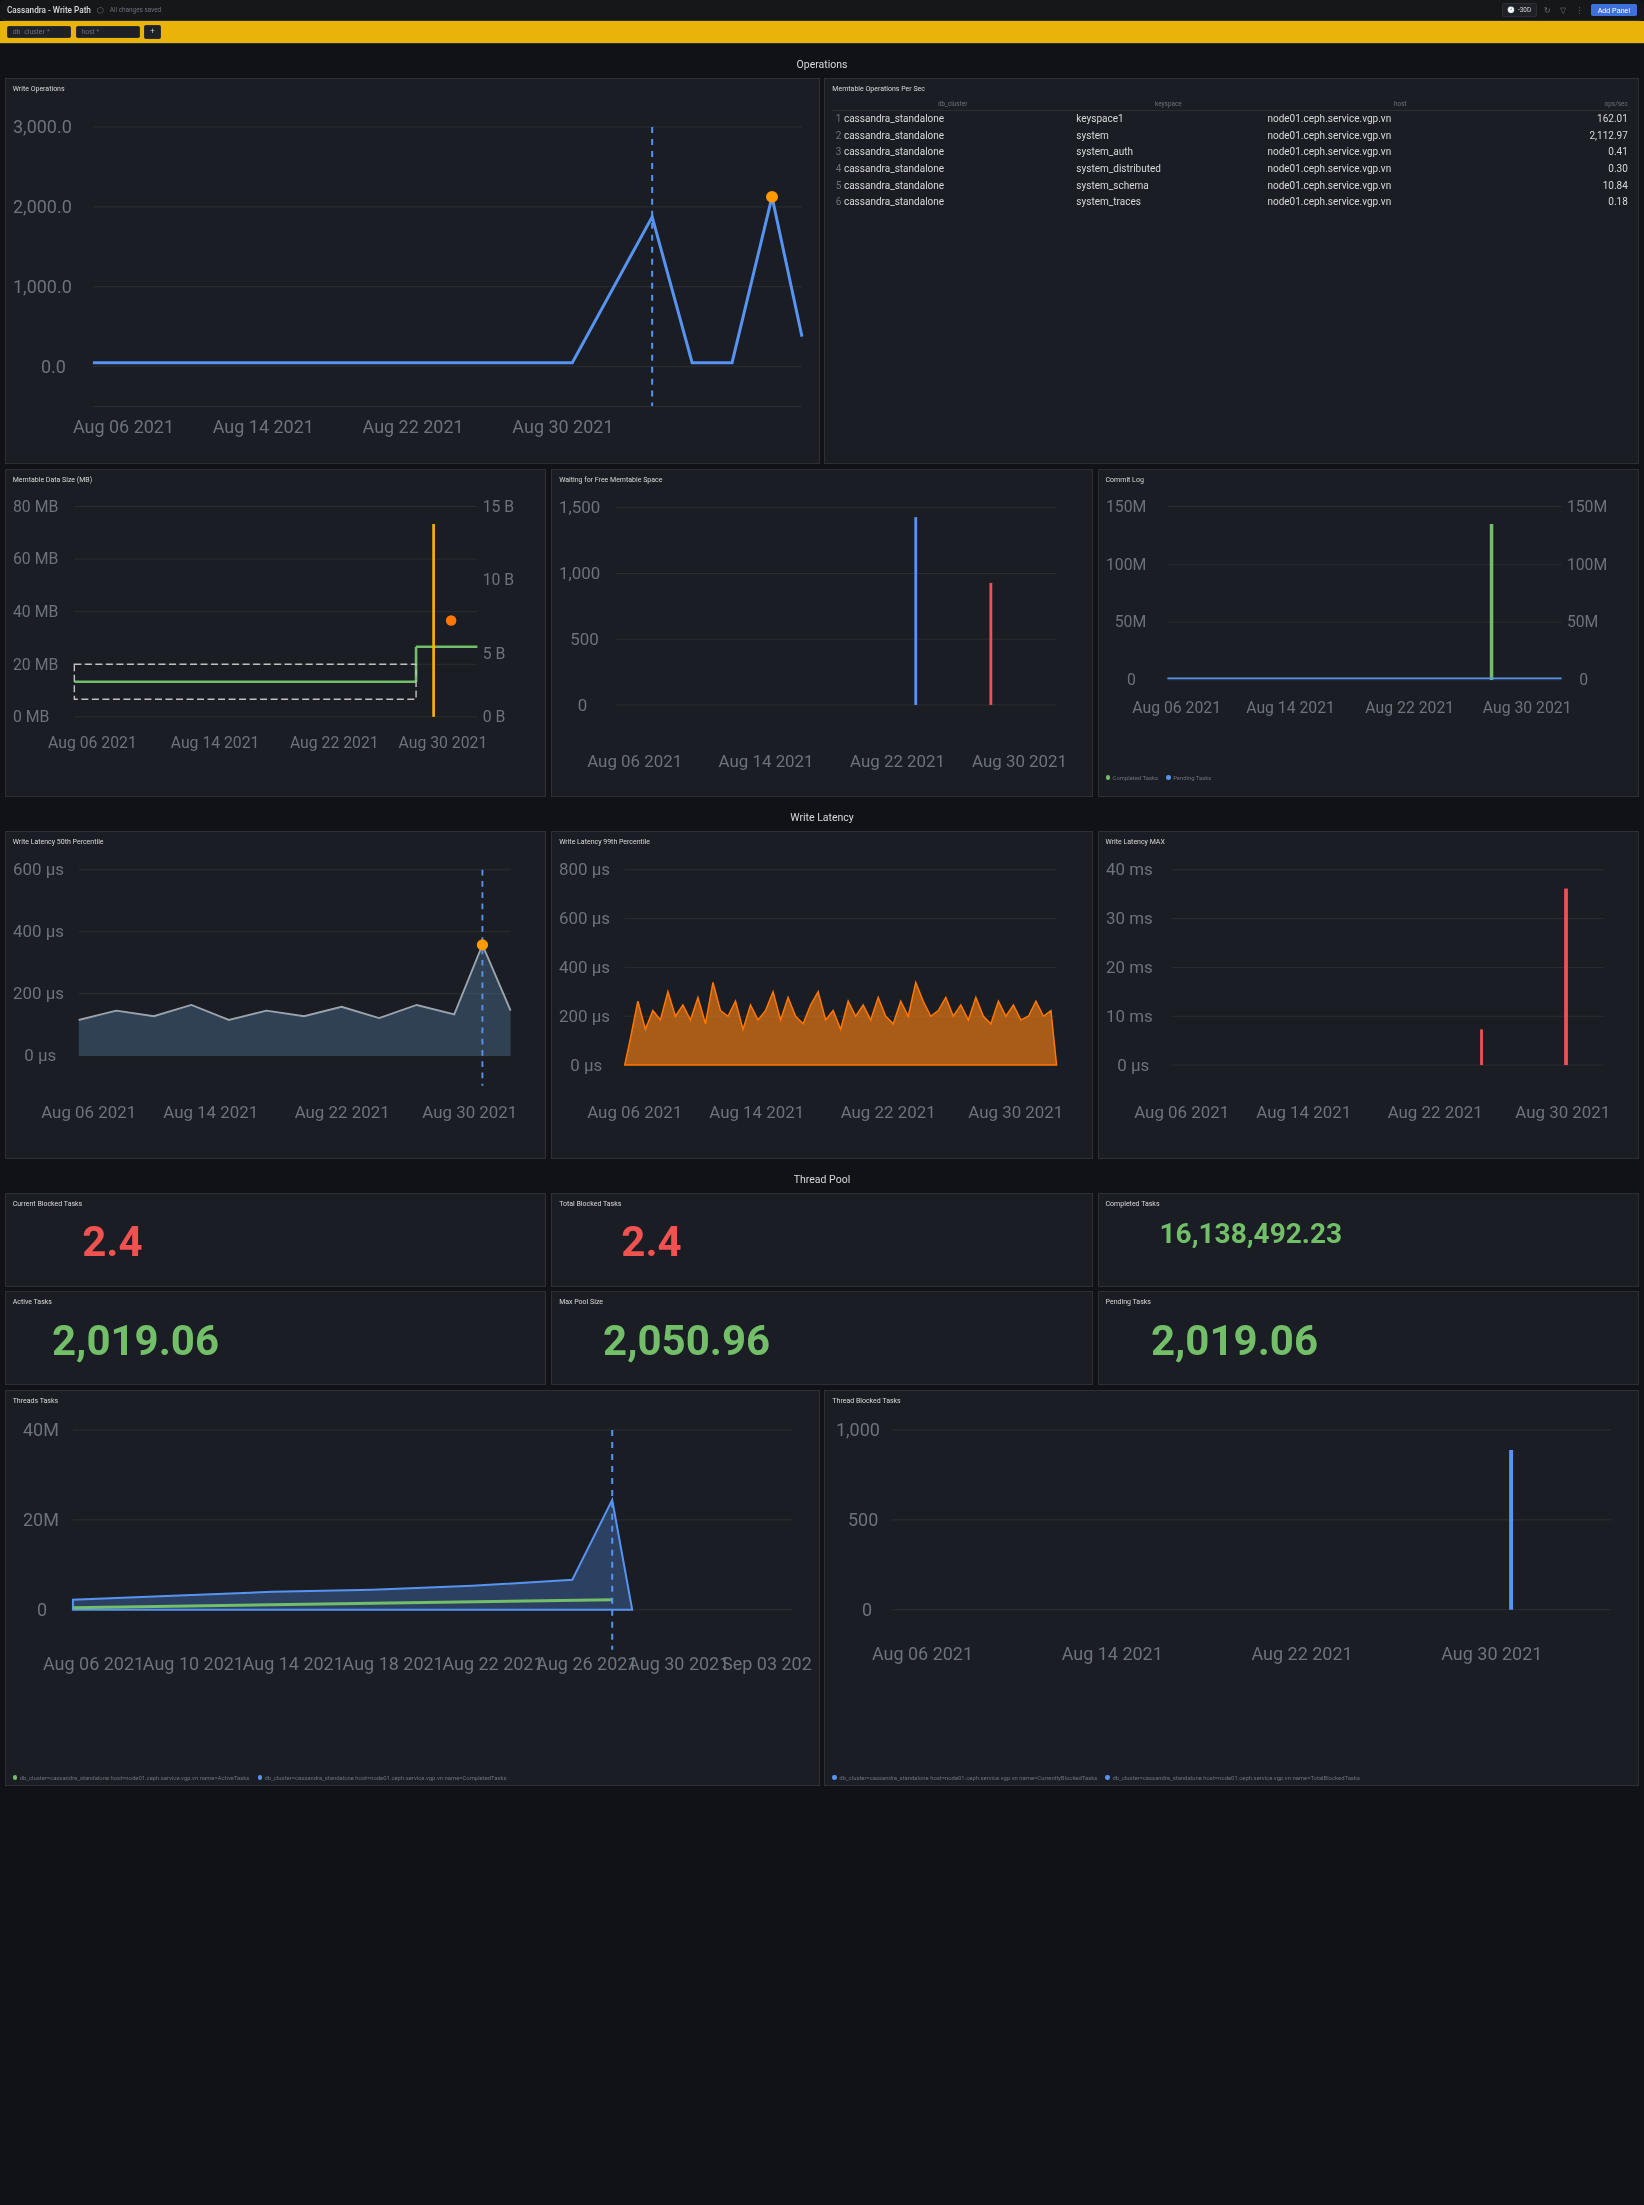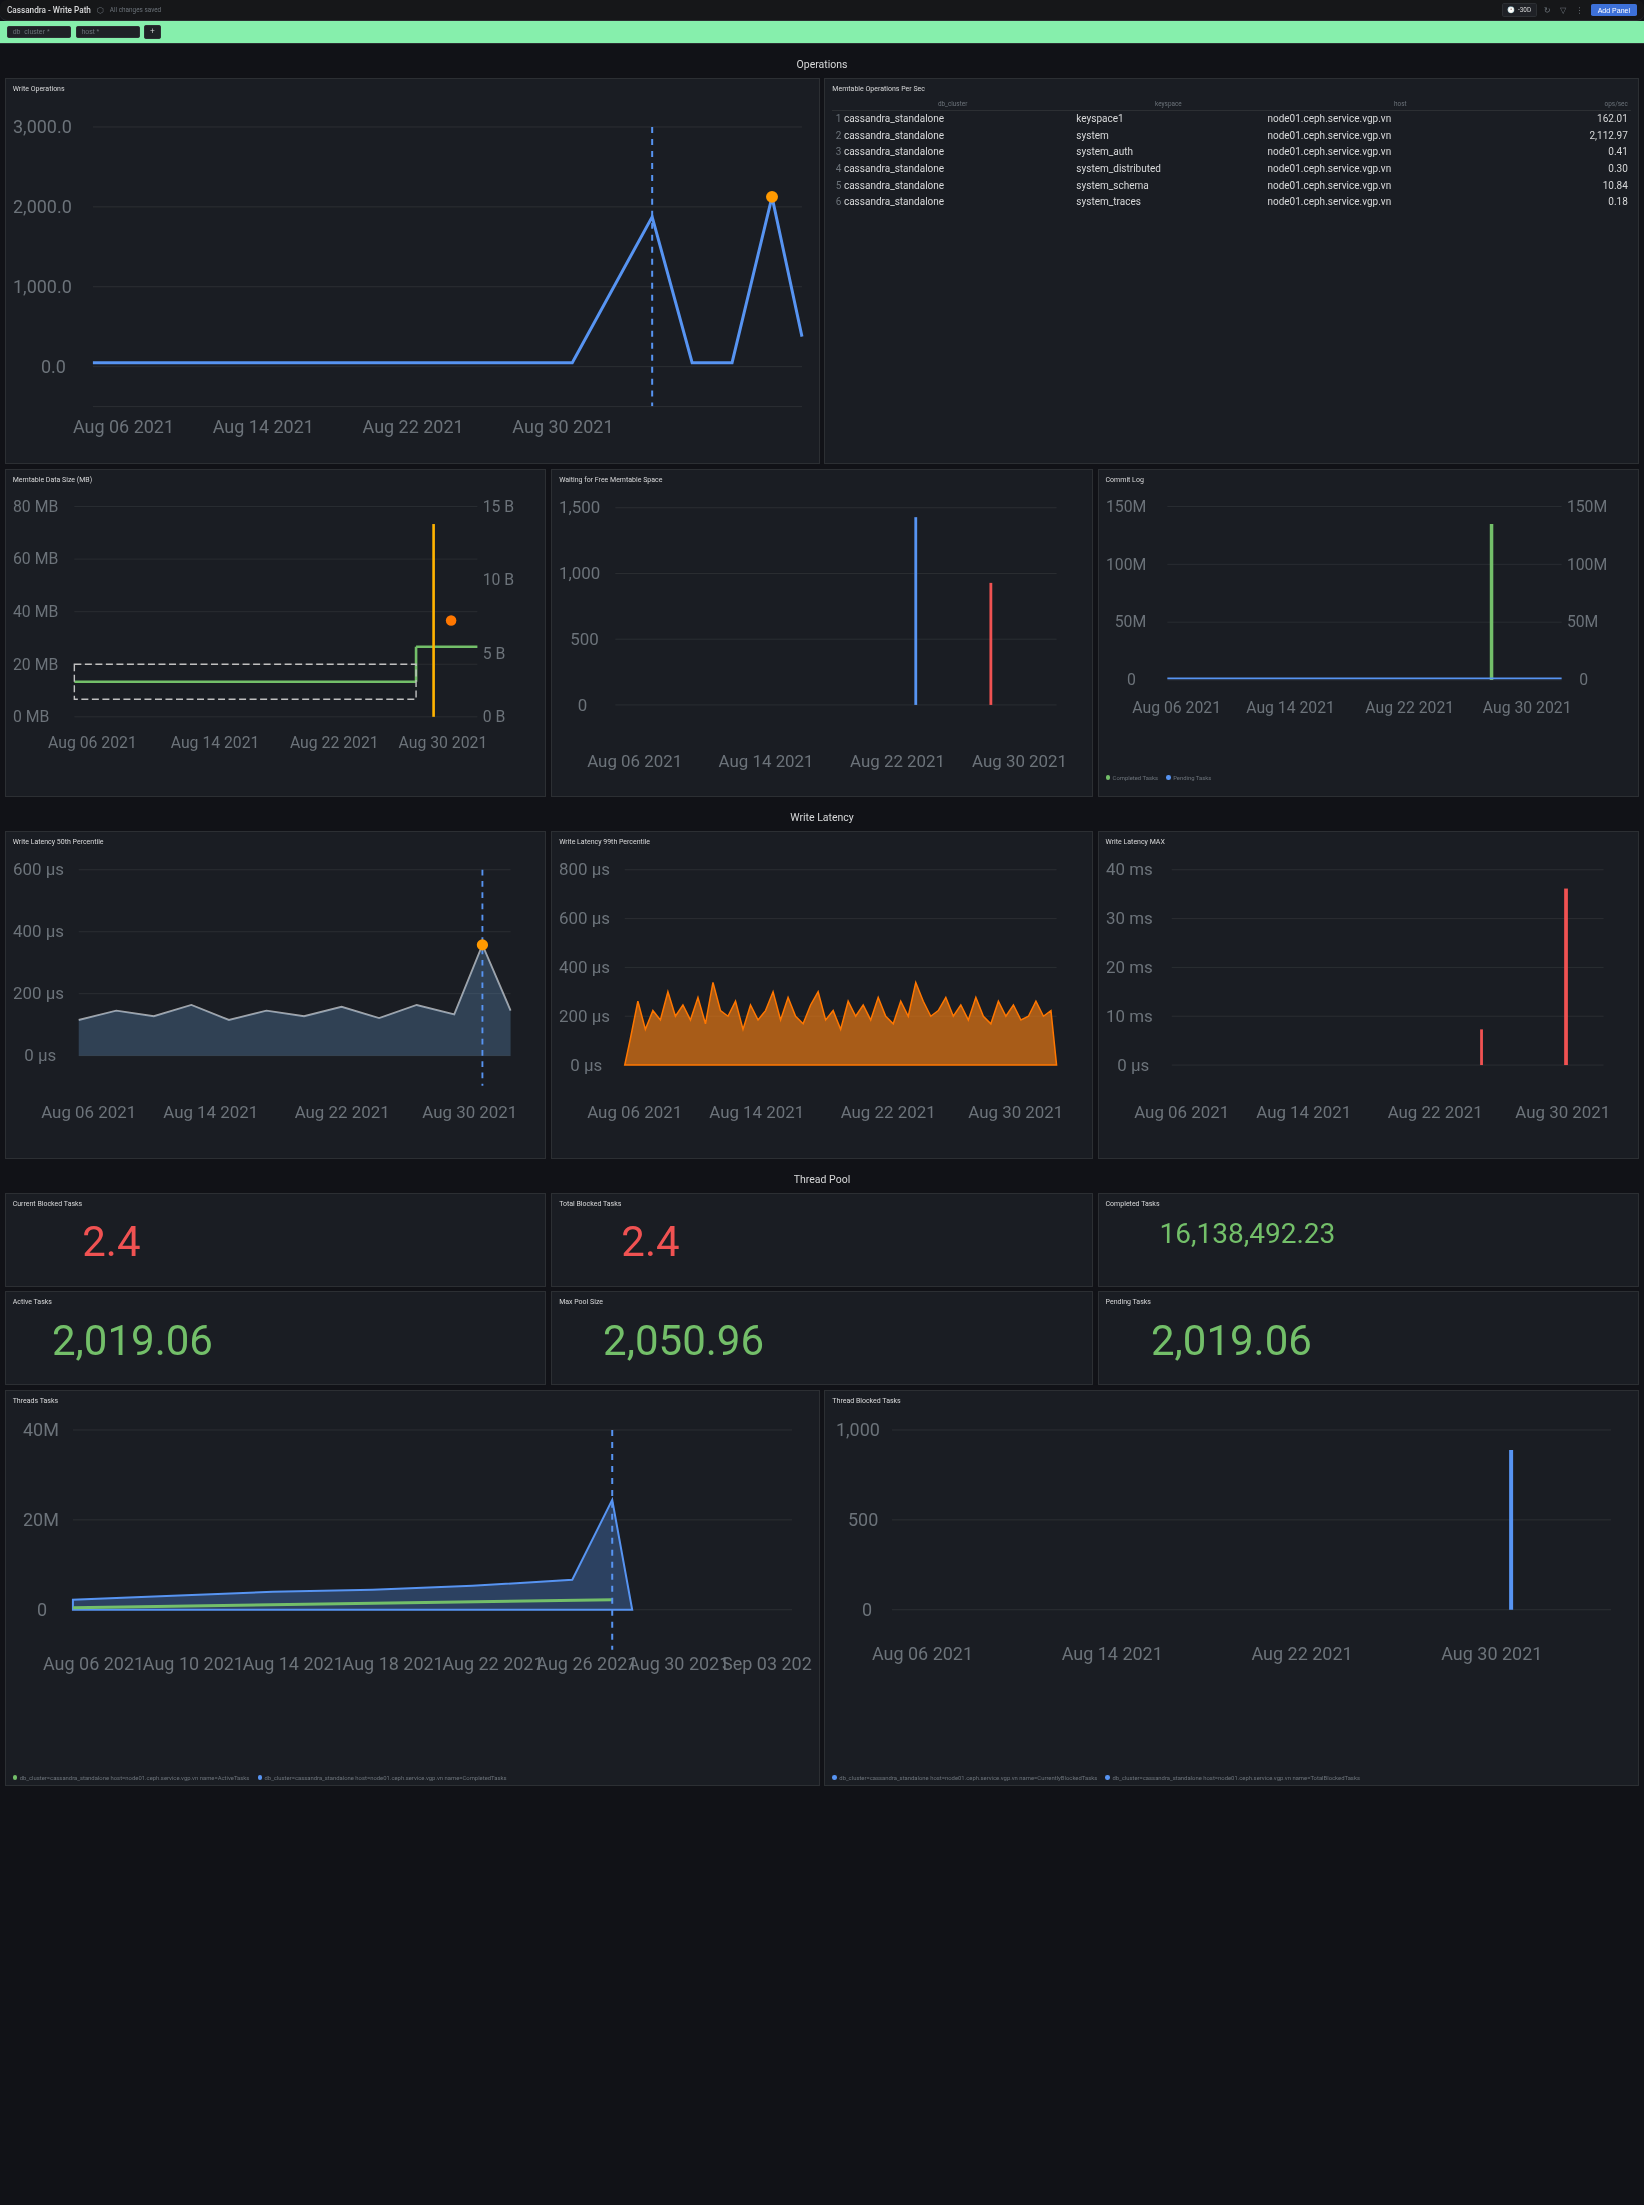--- a/index.html
+++ b/index.html
@@ -46,21 +46,21 @@
       padding: 2.3px 7px;
       font-size: 7px;
       cursor: pointer;
     }
     .icon-btn {
       background: none; border: none; color: #6c737a;
       cursor: pointer; font-size: 8.2px; padding: 1.2px 2.3px;
     }
     
     .filterbar {
-      background: #86efac;
+      background: #eab308;
       border-bottom: 0.6px solid #2c2f33;
       display: flex;
       align-items: center;
       padding: 3.5px 7px;
       gap: 4.7px;
     }
     .filter-input {
       background: #1f2126;
       border: 0.6px solid #2c2f33;
       border-radius: 1.8px;
@@ -117,21 +117,21 @@
     }
     .x-axis-label {
       font-size: 9px;
       fill: #6c737a;
     }
     .grid-line { stroke: #2c2f33; stroke-width: 0.5; }
     
     .stat-value {
       text-align: center;
       font-size: 42px;
-      font-weight: 400;
+      font-weight: 700;
       padding: 17.6px 0 11.7px;
     }
     .stat-red { color: #f05252; }
     .stat-green { color: #73bf69; }
     .panel-stat { min-height: 94px; display: flex; flex-direction: row; justify-content: flex-start; }
     
     .data-table { width: 100%; border-collapse: collapse; }
     .data-table th {
       text-align: center;
       padding: 2.3px 3.5px;

